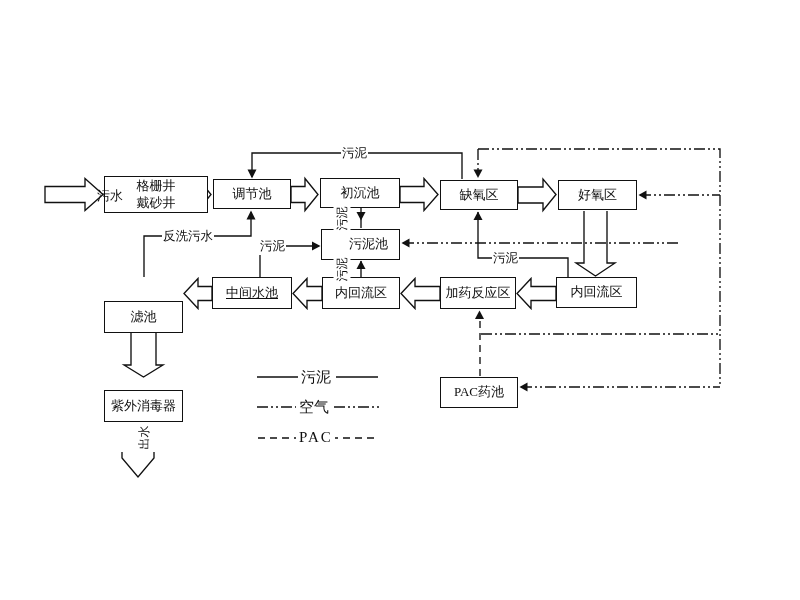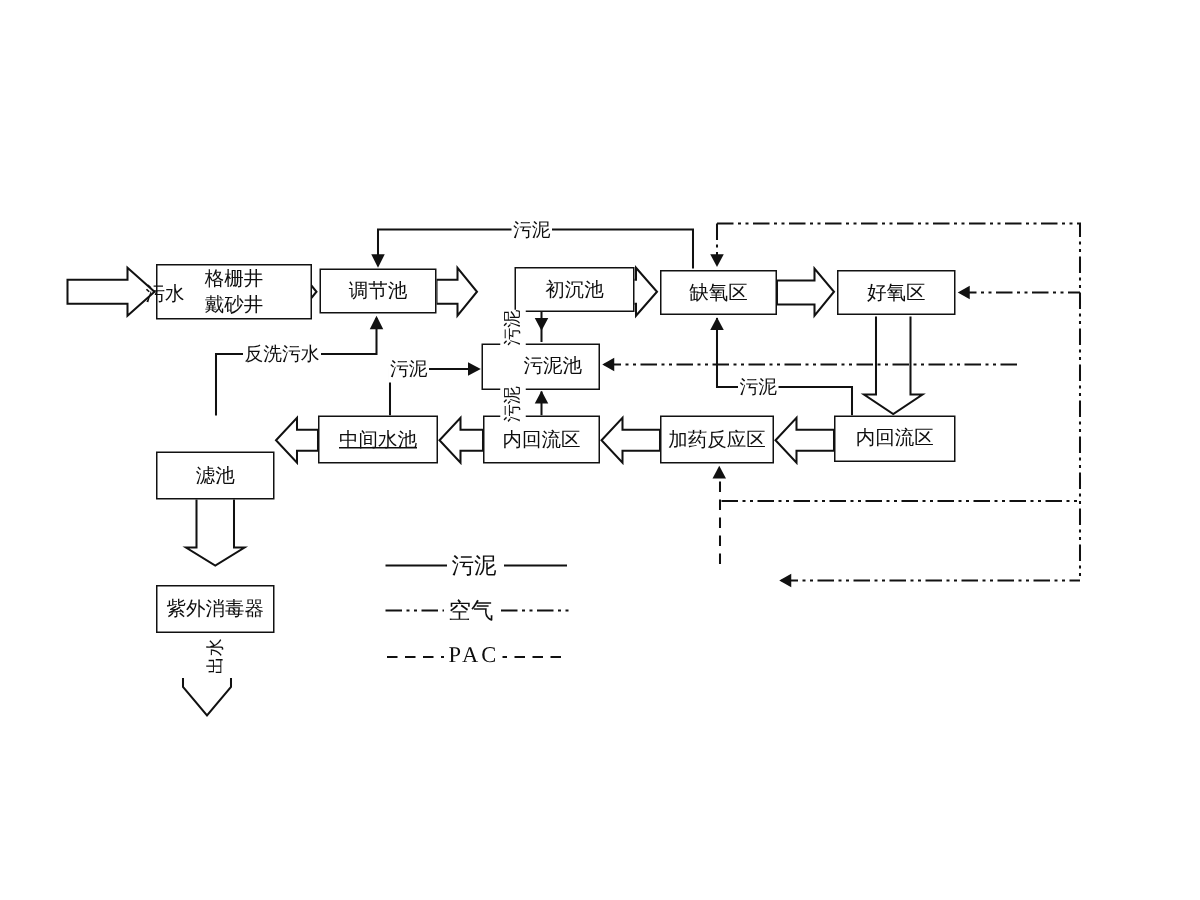--- a/index.html
+++ b/index.html
@@ -69,30 +69,31 @@
       <path d="M519.5,387 L527.5,382.5 L527.5,391.5 Z"></path>
       <path d="M479.5,310.5 L475,319 L484,319 Z"></path>
     </g>
   </svg>
 
   <div class="box" style="left:104px;top:176px;width:104px;height:37px;">
     <span>格栅井</span>
     <span>戴砂井</span>
   </div>
   <div class="box" style="left:213px;top:179px;width:78px;height:30px;">调节池</div>
-  <div class="box" style="left:320px;top:178px;width:80px;height:30px;margin-left:23px;">初沉池</div>
+  <div class="box" style="left:320px;top:178px;width:80px;height:30px;">初沉池</div>
   <div class="box" style="left:440px;top:180px;width:78px;height:30px;">缺氧区</div>
   <div class="box" style="left:558px;top:180px;width:79px;height:30px;">好氧区</div>
   <div class="box" style="left:321px;top:229px;width:79px;height:31px;padding-left:16px;">污泥池</div>
   <div class="box" style="left:104px;top:277px;width:79px;height:32px;margin-top:24px;">滤池</div>
   <div class="box" style="left:212px;top:277px;width:80px;height:32px;text-decoration:underline;">中间水池</div>
   <div class="box" style="left:322px;top:277px;width:78px;height:32px;">内回流区</div>
   <div class="box" style="left:440px;top:277px;width:76px;height:32px;">加药反应区</div>
   <div class="box" style="left:556px;top:277px;width:81px;height:31px;">内回流区</div>
   <div class="box" style="left:104px;top:360px;width:79px;height:32px;margin-top:30px;">紫外消毒器</div>
+  <div class="box" style="left:440px;top:377px;width:78px;height:31px;">PAC药池</div>
 
   <div class="lbl nobg" style="left:52px;top:187px;font-size:13px;">污水</div>
   <div class="lbl" style="left:341px;top:145px;">污泥</div>
   <div class="lbl" style="left:162px;top:228px;">反洗污水</div>
   <div class="lbl" style="left:259px;top:238px;">污泥</div>
   <div class="lbl" style="left:492px;top:250px;">污泥</div>
   <div class="vlbl" style="left:322px;top:211px;width:40px;height:14px;">
       <span>污泥</span>
     </div>
   <div class="vlbl" style="left:322px;top:262px;width:40px;height:14px;">

